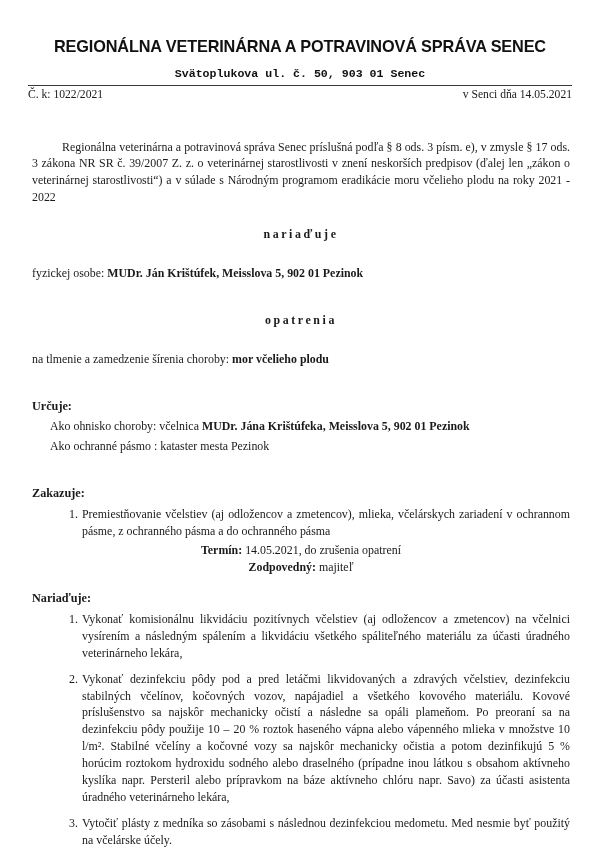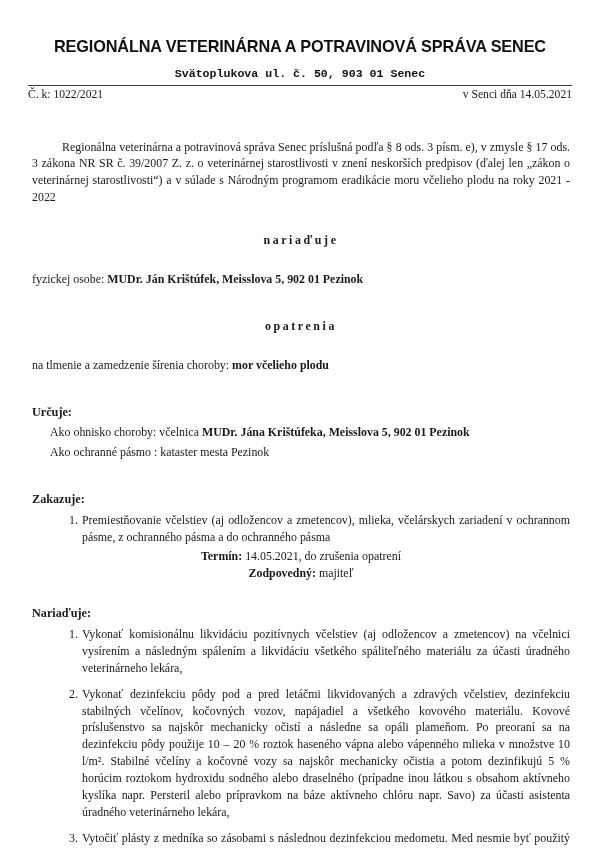--- a/index.html
+++ b/index.html
@@ -69,21 +69,21 @@
   .intro {
     text-align: justify;
     text-indent: 30px;
     margin-top: 36px;
   }
   .spaced-center {
     text-align: center;
     font-weight: bold;
     font-size: 11.9px;
     letter-spacing: 2.6px;
-    margin-top: 26px;
+    margin-top: 20px;
   }
   .line-normal {
     margin-top: 22px;
   }
   b, .b { font-weight: bold; }
 
   .section-head {
     font-weight: bold;
     font-size: 12.2px;
     margin-top: 30px;
@@ -164,21 +164,21 @@
     </ul>
     <div class="right-block">
       <div>
         <b>Termín:</b><span> 14.05.2021, do zrušenia opatrení</span>
       </div>
       <div>
         <b>Zodpovedný:</b><span> majiteľ</span>
       </div>
     </div>
 
-    <div class="section-head" style="margin-top:22px;">Nariaďuje:</div>
+    <div class="section-head" style="margin-top:13px;">Nariaďuje:</div>
     <ul class="ol">
       <li>
         <span class="num">1.</span>
         <span>Vykonať komisionálnu likvidáciu pozitívnych včelstiev (aj odložencov a zmetencov) na včelnici vysírením a následným spálením a likvidáciu všetkého spáliteľného materiálu za účasti úradného veterinárneho lekára,</span>
       </li>
       <li>
         <span class="num">2.</span>
         <span>Vykonať dezinfekciu pôdy pod a pred letáčmi likvidovaných a zdravých včelstiev, dezinfekciu stabilných včelínov, kočovných vozov, napájadiel a všetkého kovového materiálu. Kovové príslušenstvo sa najskôr mechanicky očistí a následne sa opáli plameňom. Po preoraní sa na dezinfekciu pôdy použije 10 – 20 % roztok haseného vápna alebo vápenného mlieka v množstve 10 l/m². Stabilné včelíny a kočovné vozy sa najskôr mechanicky očistia a potom dezinfikujú 5 % horúcim roztokom hydroxidu sodného alebo draselného (prípadne inou látkou s obsahom aktívneho kyslíka napr. Persteril alebo prípravkom na báze aktívneho chlóru napr. Savo) za účasti asistenta úradného veterinárneho lekára,</span>
       </li>
       <li class="gap-small">

